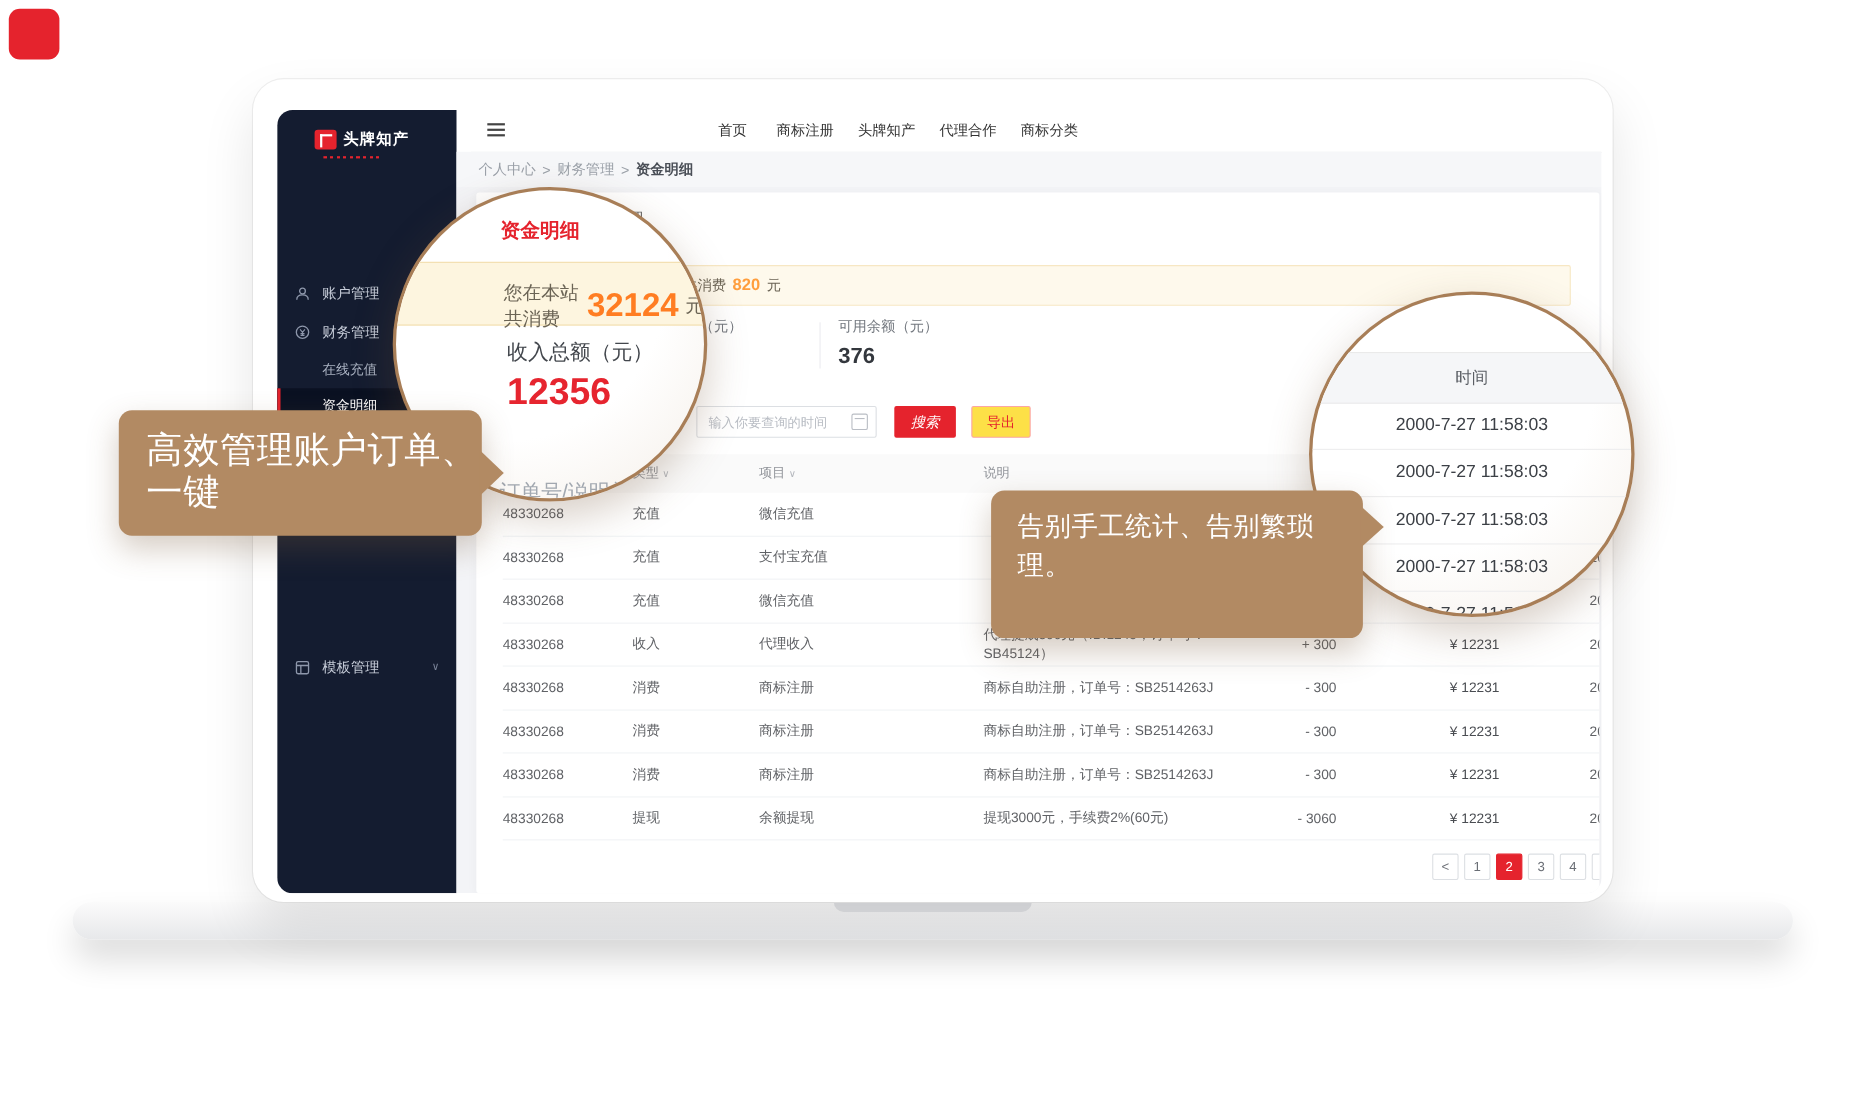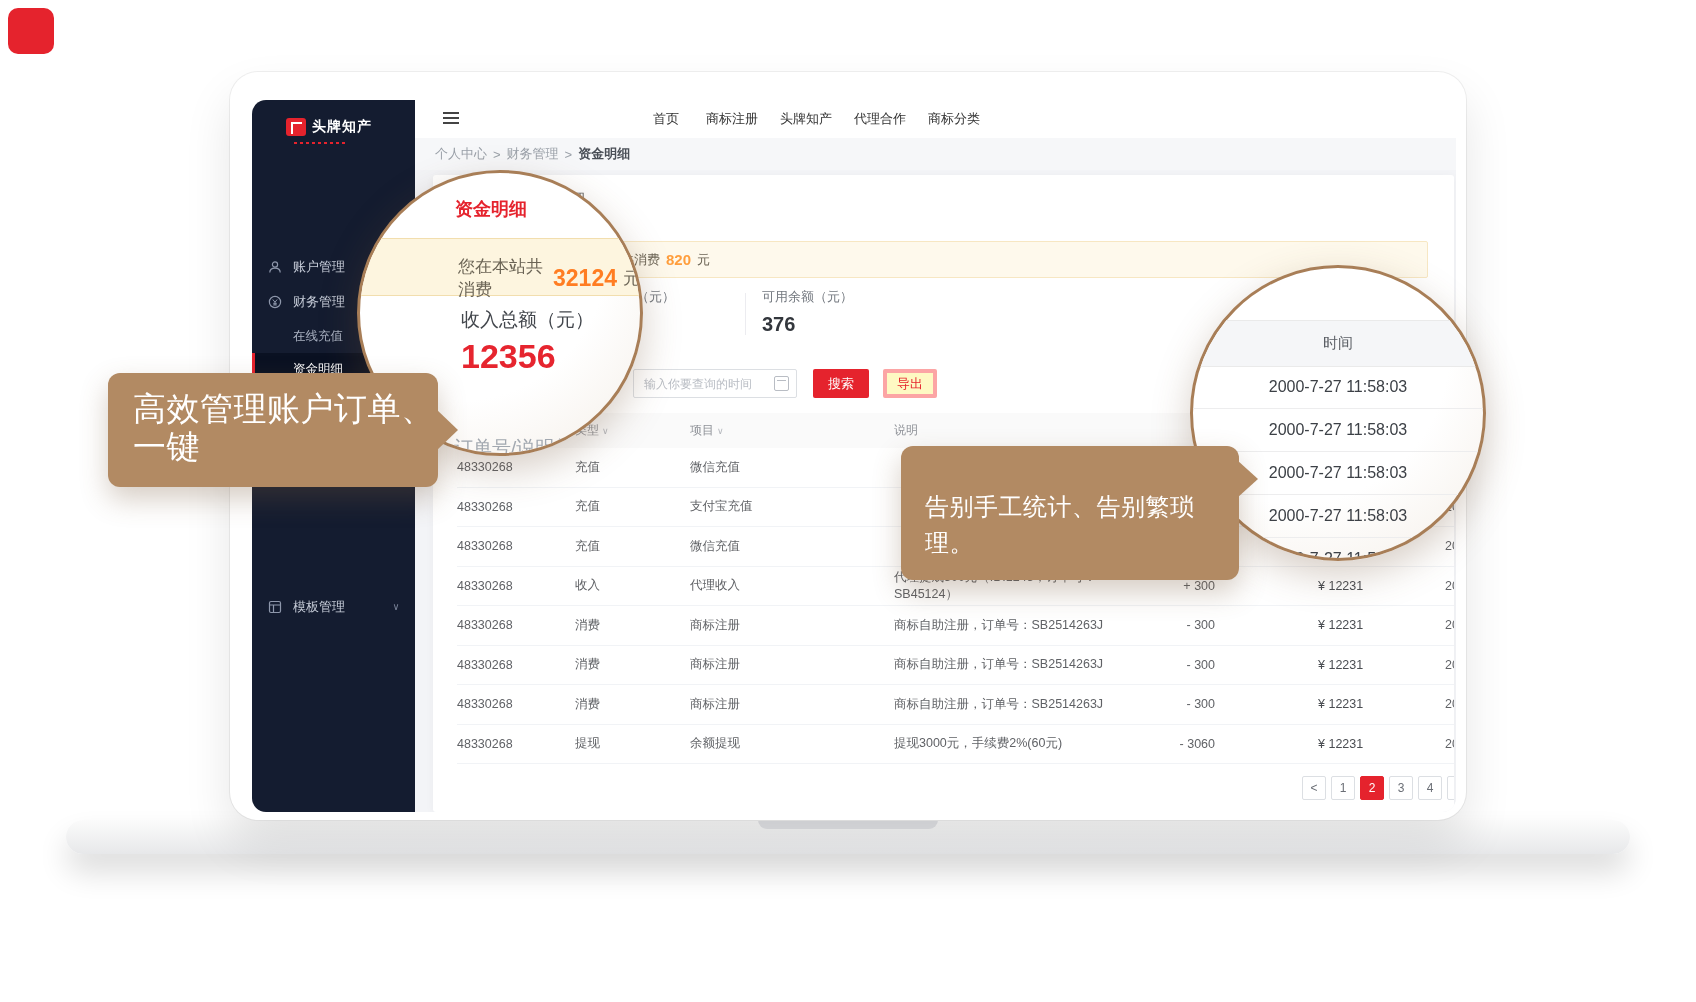--- a/index.html
+++ b/index.html
@@ -69,23 +69,23 @@
   .stat-value.red{color:#e6252f;}
   .vline{top:118px;width:1px;height:42px;background:#ececf0;}
 
   .f-input{left:200px;top:194px;width:164px;height:29px;border:1px solid #dcdfe3;border-radius:2px;
           box-sizing:border-box;font-size:12px;color:#666;padding:0 26px 0 10px;outline:none;background:#fff;
           font-family:inherit;}
   .f-input::placeholder{color:#b9bdc4;}
   .cal{left:341px;top:201px;width:13px;height:13px;border:1px solid #b9bdc4;border-radius:2px;cursor:pointer;}
   .cal:before{content:"";position:absolute;left:2px;top:3px;right:2px;height:1px;background:#b9bdc4;}
   .btn-search{left:380px;top:194px;width:56px;height:29px;background:#e5232d;color:#fff;border:none;
-          border-radius:2px;font-size:13px;cursor:pointer;font-family:inherit;}
-  .btn-export{left:450px;top:194px;width:54px;height:29px;background:#fef9c3;color:#e5232d;
-          border:4px solid #fca5a5;border-radius:2px;font-size:13px;cursor:pointer;box-sizing:border-box;font-family:inherit;}
+          border-radius:2px;font-size:13px;cursor:pointer;font-family:inherit;font-style:italic;}
+  .btn-export{left:450px;top:194px;width:54px;height:29px;background:#fde047;color:#e5232d;
+          border:1px solid #fca5a5;border-radius:2px;font-size:13px;cursor:pointer;box-sizing:border-box;font-family:inherit;}
 
   
   .thead{left:24px;top:238px;width:1103px;height:35px;background:#fafafa;display:flex;align-items:center;
          color:#909399;font-size:12px;}
   .tbody{left:24px;top:273px;width:1103px;}
   .t-row{display:flex;align-items:center;height:38.5px;border-bottom:1px solid #f1f3f6;
          font-size:12.5px;color:#606266;}
   .c1{width:118px;flex:0 0 auto;}
   .c2{width:115px;flex:0 0 auto;}
   .c3{width:204px;flex:0 0 auto;}
@@ -104,38 +104,38 @@
   
   .circle{border-radius:50%;border:3px solid #a87e57;overflow:hidden;
           background:radial-gradient(circle at 35% 28%,#ffffff 55%,#f4eee7 100%);
           box-shadow:0 14px 38px rgba(110,80,50,.28);}
   .circleL{left:357px;top:170px;width:280px;height:280px;}
   .circleR{left:1190px;top:265px;width:290px;height:290px;}
   .mz-strip{left:0;top:65px;width:280px;height:56px;background:#fdf5df;
             border-top:1px solid #f2deae;border-bottom:1px solid #f2deae;}
   .mz-tab{left:95px;top:24px;font-size:18px;font-weight:bold;color:#e5232d;}
   .mz-bt{left:98px;top:82px;display:flex;align-items:center;gap:6px;font-size:17px;color:#6b6455;}
-  .mz-amt{font-size:23px;font-weight:bold;color:#ff7d22;}
+  .mz-amt{font-size:30px;font-weight:bold;color:#ff7d22;}
   .mz-label{left:101px;top:134px;font-size:19px;color:#43474d;}
   .mz-value{left:101px;top:164px;font-size:34px;font-weight:bold;color:#e6252f;}
   .mz-colhdr{left:94px;top:262px;font-size:19px;color:#a2a8b0;white-space:nowrap;}
   .mzr-strip{left:0;top:52px;width:290px;height:45px;background:#f5f6f8;border-top:1px solid #eaeaea;
             border-bottom:1px solid #eaeaea;display:flex;align-items:center;justify-content:center;
             font-size:15px;color:#5a5e64;}
   .mzr-row{left:0;width:290px;height:43px;display:flex;align-items:center;justify-content:center;
            font-size:16px;color:#3c4046;border-bottom:1px solid #ededee;white-space:nowrap;}
 
   
   .tip{background:#b28a63;border-radius:12px;color:#fff;box-shadow:0 12px 28px rgba(120,90,60,.30);}
   .tipL{left:108px;top:373px;width:330px;height:114px;}
   .tipL .tip-txt{position:absolute;left:25px;top:17px;font-size:33px;line-height:38px;letter-spacing:.5px;}
   .tipL .arrow{position:absolute;right:-20px;top:36px;width:0;height:0;
         border-top:21px solid transparent;border-bottom:21px solid transparent;border-left:22px solid #b28a63;}
   .tipR{left:901px;top:446px;width:338px;height:134px;}
-  .tipR .tip-txt{position:absolute;left:24px;top:15px;font-size:24px;line-height:36px;letter-spacing:.5px;margin-top:28px;}
+  .tipR .tip-txt{position:absolute;left:24px;top:15px;font-size:24px;line-height:36px;letter-spacing:.5px;}
   .tipR .arrow{position:absolute;right:-19px;top:14px;width:0;height:0;
         border-top:19px solid transparent;border-bottom:19px solid transparent;border-left:21px solid #b28a63;}
 </style>
 </head>
 <body>
 
 <div class="canvas">
 
   <div class="abs chip"></div>
   <div class="abs base"></div>

